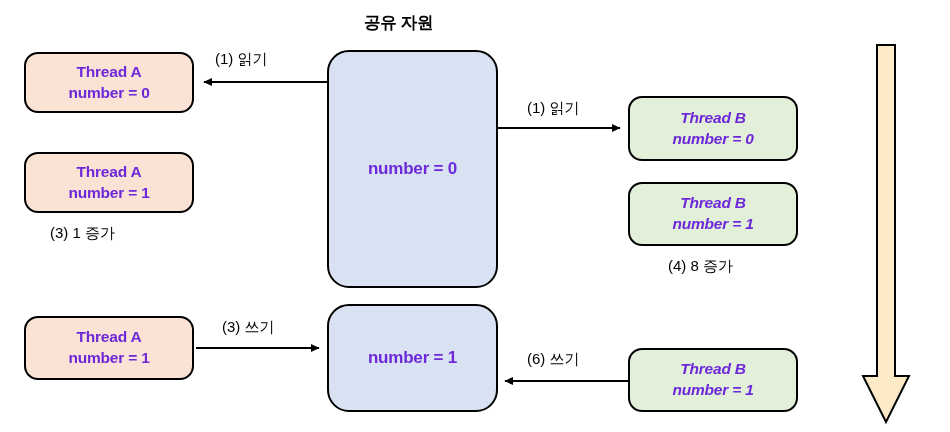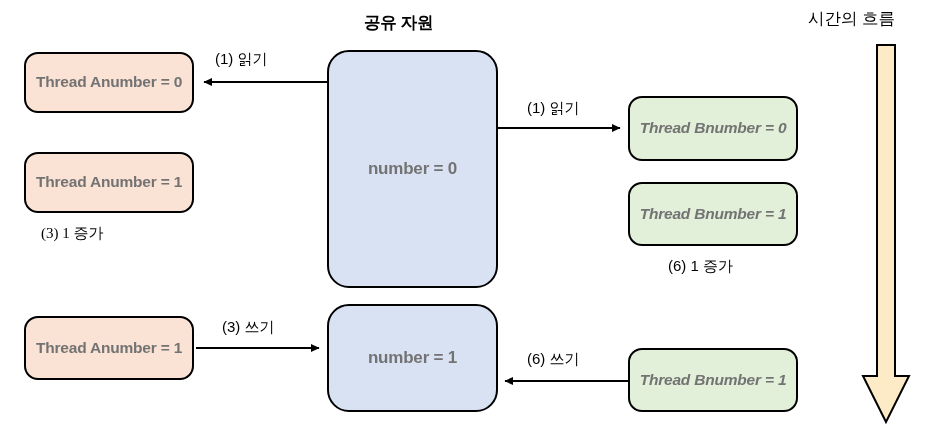--- a/index.html
+++ b/index.html
@@ -16,26 +16,26 @@
     overflow: hidden;
   }
 
   
   .box {
     position: absolute;
     box-sizing: border-box;
     border: 2.5px solid #000000;
     border-radius: 14px;
     display: flex;
-    flex-direction: row;
+    flex-direction: column;
     align-items: center;
     justify-content: center;
     font-weight: bold;
     font-size: 15.5px;
-    color: #737373;
+    color: #6d28d9;
     line-height: 1.35;
     letter-spacing: -0.2px;
     text-align: center;
   }
   .box .line { white-space: nowrap; }
 
   .box.thread-a { background: #fae2d5; }
   .box.thread-b { background: #e2efd9; font-style: italic; }
   .box.shared   { background: #d9e2f3; border-radius: 22px; }
 
@@ -94,33 +94,32 @@
       <path d="M196,348 L319,348" stroke="#000000" stroke-width="2.2" fill="none" marker-end="url(#ah-r)"></path>
     </g>
 
     <g>
       <path d="M628,381 L505,381" stroke="#000000" stroke-width="2.2" fill="none" marker-end="url(#ah-l)"></path>
     </g>
   </svg>
 
   <div class="label bold" style="left:364px; top:12px;">공유 자원</div>
 
-  <div class="label plain" style="left:808px; top:8px; font-size:16.5px;">시간의 흐름</div>
 
   <div class="box thread-a" style="left:24px; top:52px; width:170px; height:61px;">
     <span class="line">Thread A</span>
     <span class="line">number = 0</span>
   </div>
 
   <div class="box thread-a" style="left:24px; top:152px; width:170px; height:61px;">
     <span class="line">Thread A</span>
     <span class="line">number = 1</span>
   </div>
 
-  <div class="label plain" style="left:41px; top:224px;font-family:Liberation Serif, serif;">(3) 1 증가</div>
+  <div class="label plain" style="left:50px; top:224px;">(3) 1 증가</div>
 
   <div class="box thread-a" style="left:24px; top:316px; width:170px; height:64px;">
     <span class="line">Thread A</span>
     <span class="line">number = 1</span>
   </div>
 
   <div class="box shared" style="left:327px; top:50px; width:171px; height:238px; font-size:17px;">
     <span class="line">number = 0</span>
   </div>
 
@@ -131,21 +130,21 @@
   <div class="box thread-b" style="left:628px; top:96px; width:170px; height:65px;">
     <span class="line">Thread B</span>
     <span class="line">number = 0</span>
   </div>
 
   <div class="box thread-b" style="left:628px; top:182px; width:170px; height:64px;">
     <span class="line">Thread B</span>
     <span class="line">number = 1</span>
   </div>
 
-  <div class="label plain" style="left:668px; top:257px;">(6) 1 증가</div>
+  <div class="label plain" style="left:668px; top:257px;">(4) 8 증가</div>
 
   <div class="box thread-b" style="left:628px; top:348px; width:170px; height:64px;">
     <span class="line">Thread B</span>
     <span class="line">number = 1</span>
   </div>
 
   <div class="label plain" style="left:215px; top:50px;">(1) 읽기</div>
 
   <div class="label plain" style="left:527px; top:99px;">(1) 읽기</div>
 

